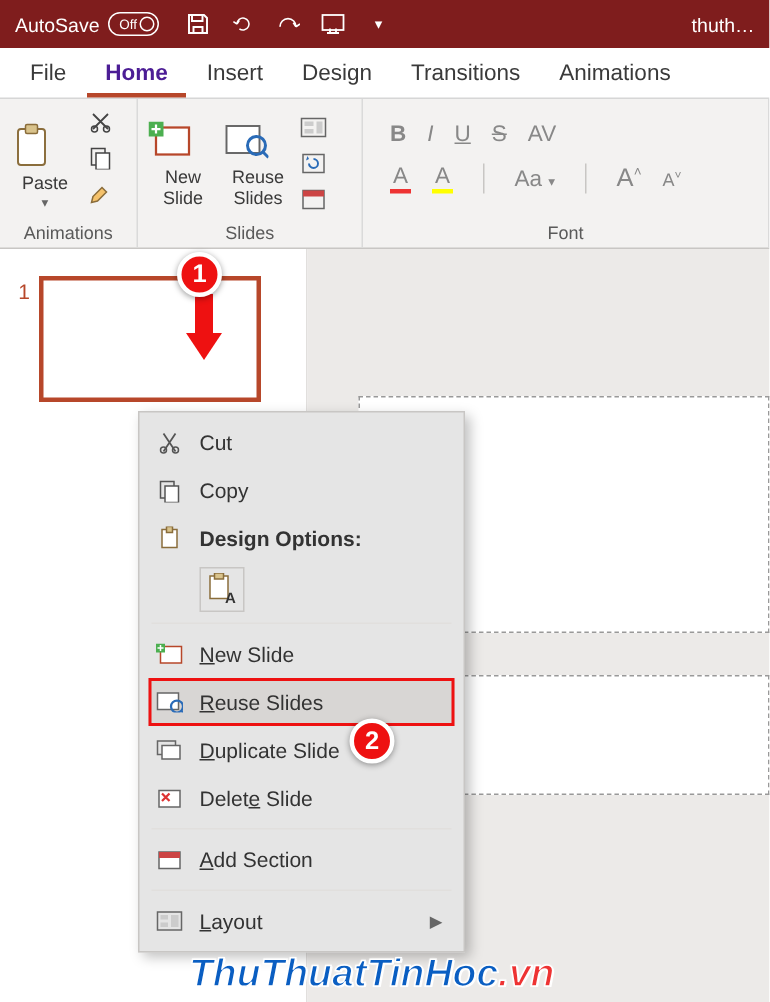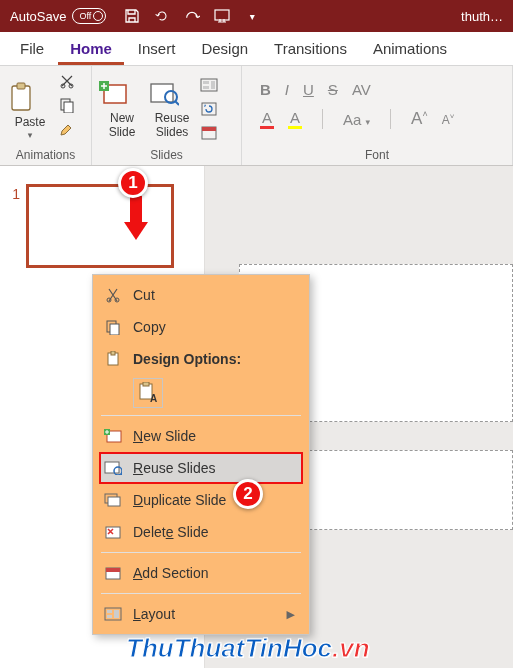--- a/index.html
+++ b/index.html
@@ -42,21 +42,21 @@
   .thumbrow { display:flex; align-items:flex-start; gap:6px; }
   .slidenum { font-size:14px; color:#b7472a; width:12px; text-align:right; padding-top:2px;}
   .thumb { width:148px; height:84px; background:#fff; border:3px solid #b7472a; }
   .canvas { flex:1; background:#eceae8; position:relative; }
   .slidecontent { position:absolute; right:0; top:98px; bottom:0; left:34px; }
   .placeholder { position:absolute; border:1px dashed #999; background:#fff; }
   .ph1 { left:0; top:0; right:0; height:158px; }
   .ph2 { left:0; top:186px; right:0; height:80px; }
 
   
-  .ctxmenu { position:absolute; left:92px; top:274px; width:218px; background:#fdba74; border:1px solid #c8c6c4; box-shadow: 3px 3px 8px rgba(0,0,0,.25); z-index:50; padding:4px 0;}
+  .ctxmenu { position:absolute; left:92px; top:274px; width:218px; background:#e5e5e5; border:1px solid #c8c6c4; box-shadow: 3px 3px 8px rgba(0,0,0,.25); z-index:50; padding:4px 0;}
   .mitem { display:flex; align-items:center; height:32px; font-size:14px; color:#333; padding: 0 14px 0 10px; gap:10px; white-space:nowrap;}
   .mitem .mic { width:20px; height:20px; display:flex; align-items:center; justify-content:center; color:#555; flex:none;}
   .mitem .mtxt { flex:1; }
   .mitem .arrow { color:#666; font-size:11px;}
   .mitem.highlight { background:#d8d6d4; }
   .mitem.rbox { outline: 2px solid #e11; outline-offset:-2px; margin:0 6px; padding-left:4px; padding-right:8px;}
   .msep { height:1px; background:#e1dfdd; margin:4px 8px; }
   .mstrong { font-weight:700; }
   .pasteopt { padding-left:40px; height:36px; display:flex; align-items:center;}
   .pastebox { width:30px; height:30px; border:1px solid #c8c6c4; display:flex; align-items:center; justify-content:center;}

